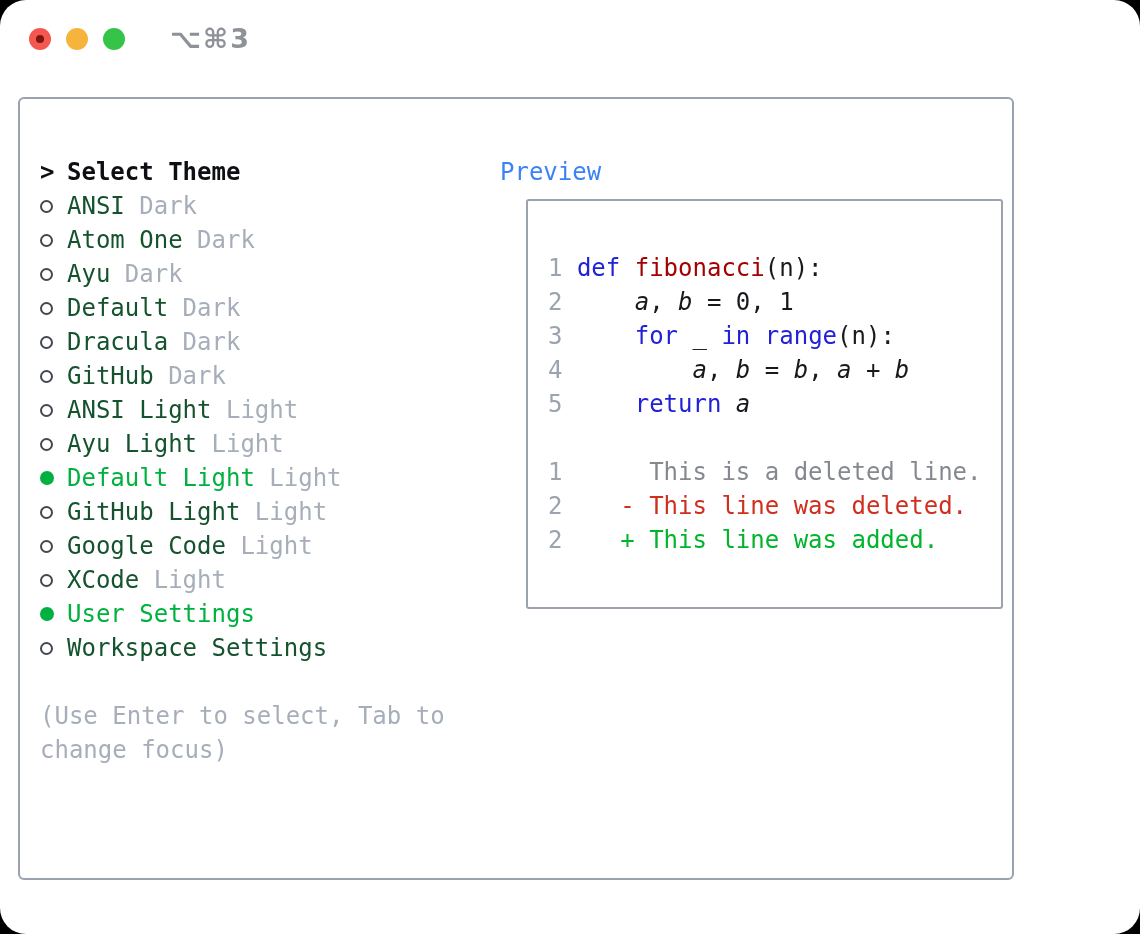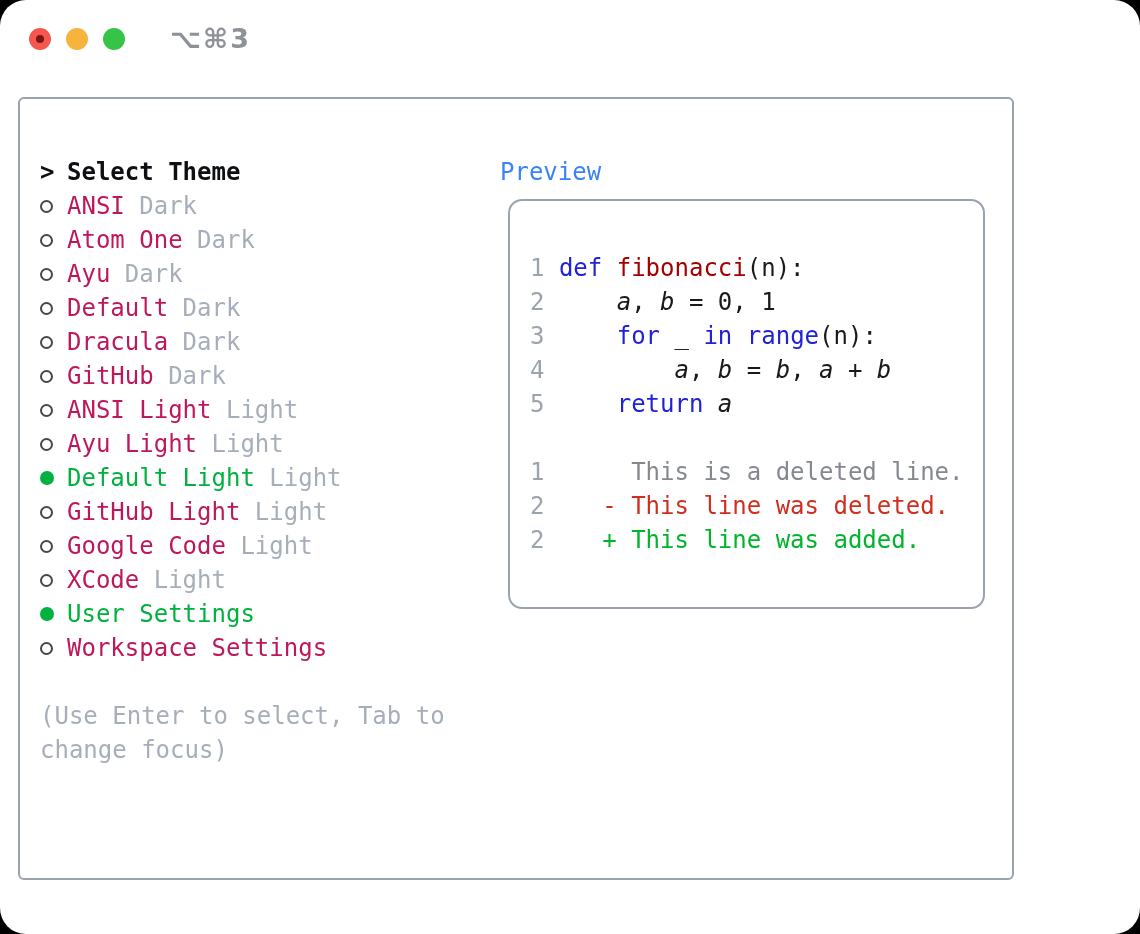--- a/index.html
+++ b/index.html
@@ -28,30 +28,30 @@
   .left-col{width:444px;flex:0 0 444px;}
   .right-col{flex:1;padding-left:16px;}
   
   .row{display:flex;align-items:center;height:34px;font-size:24px;white-space:pre;}
   .marker{width:27px;flex:0 0 27px;display:flex;align-items:center;}
   .chevron{font-weight:bold;color:#0d0f12;}
   .radio{width:13px;height:13px;border-radius:50%;box-sizing:border-box;border:2px solid #43484f;}
   .radio.sel{border:none;background:#00b140;width:14px;height:14px;}
   .hdr{font-weight:bold;color:#0d0f12;}
   .subhdr{color:#0d0f12;}
-  .tname{color:#be185d;}
+  .tname{color:#14532d;}
   .ttag{color:#a6aeba;}
   .sel-green{color:#00b140;}
   .gap-above{margin-top:34px;}
   .hint{color:#a6aeba;}
   
   .preview-header{height:34px;display:flex;align-items:center;font-size:24px;font-weight:normal;color:#3b82f6;}
   .preview-box{
-    margin-top:10px;margin-left:8px;width:477px;height:410px;box-sizing:border-box;
-    border:2px solid #99a2ae;border-radius:14px;background:#fff;
+    margin-top:10px;margin-left:26px;width:477px;height:410px;box-sizing:border-box;
+    border:2px solid #99a2ae;border-radius:3px;background:#fff;
     padding:16px 0 16px 20px;overflow:hidden;
   }
   .code-line{height:34px;line-height:34px;font-size:24px;white-space:pre;}
   .ln{color:#9aa3ae;}
   .kw{color:#2121d6;}
   .fn{color:#a40000;}
   .plain{color:#17191c;}
   .var{color:#17191c;font-style:italic;}
   .ctx{color:#85898f;}
   .del{color:#cf2f1f;}

